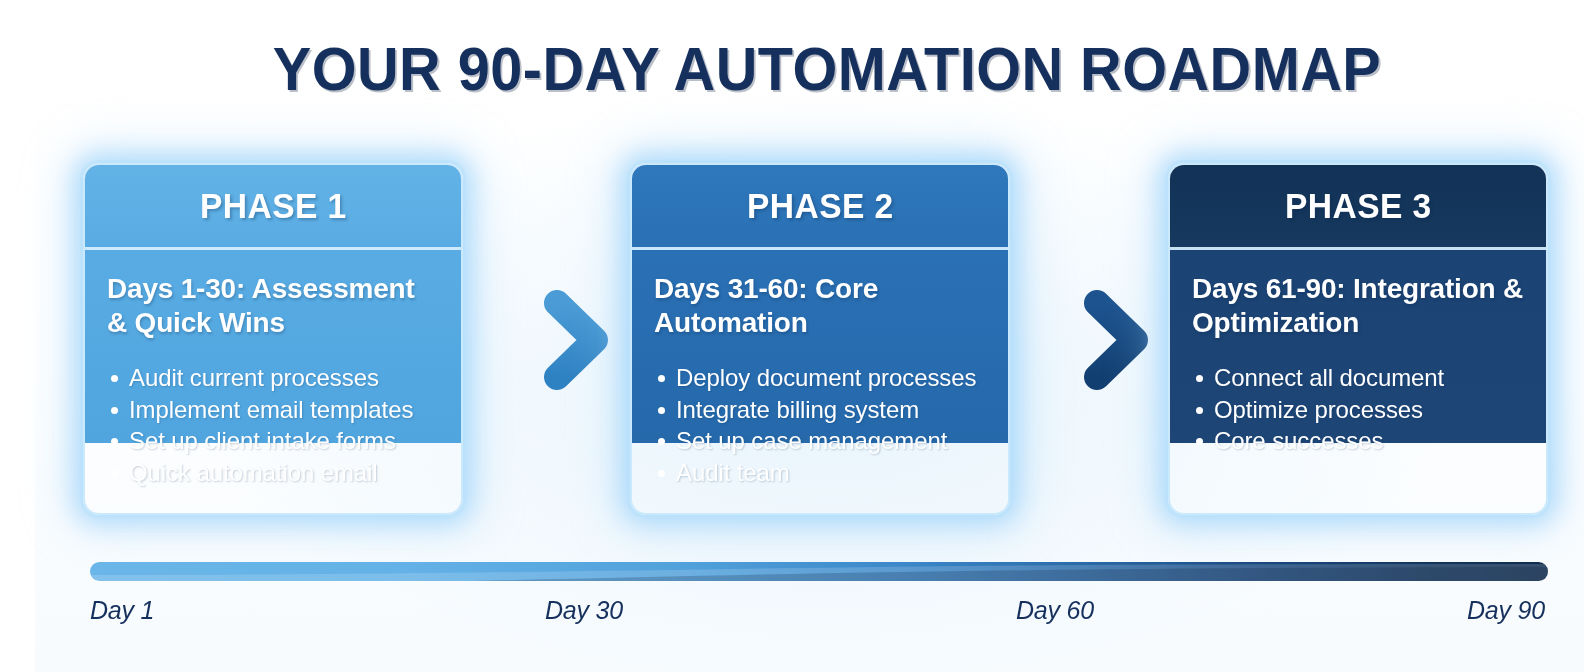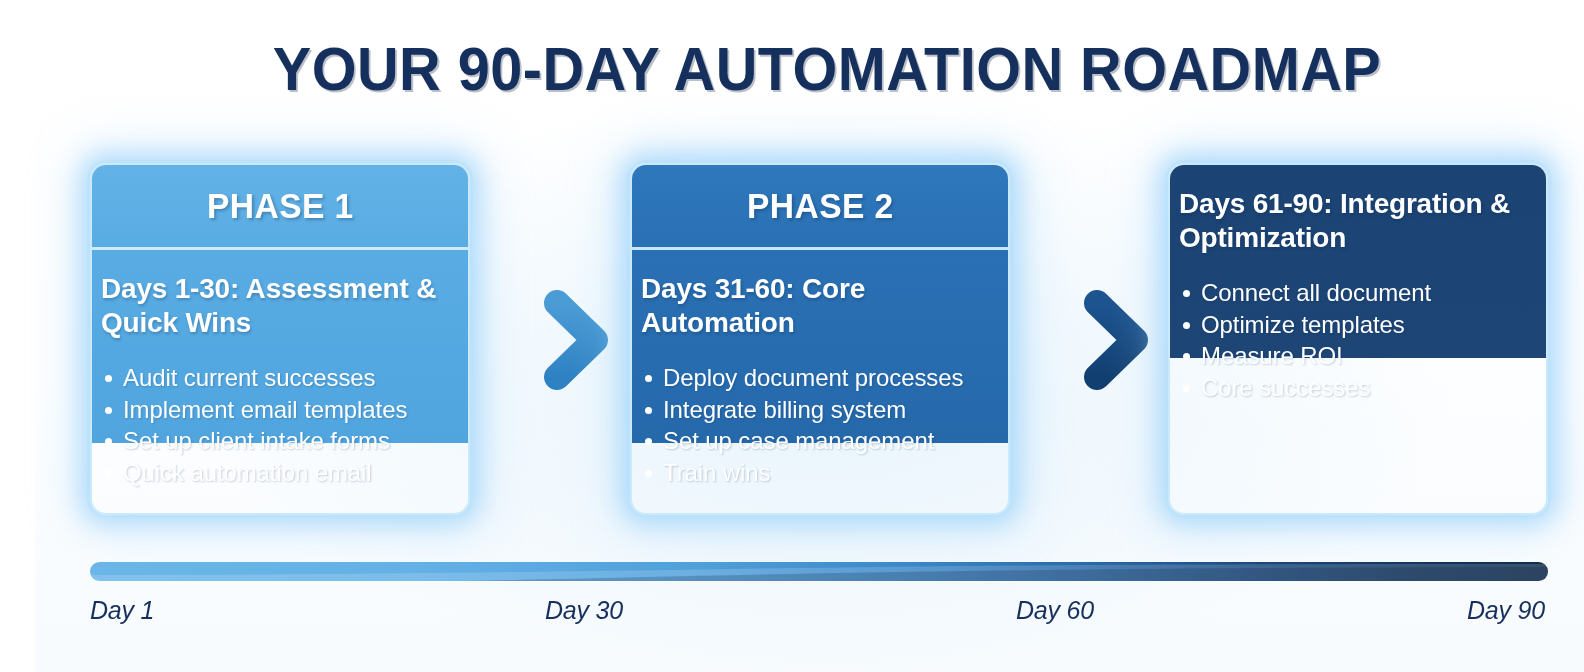--- a/index.html
+++ b/index.html
@@ -52,21 +52,21 @@
     border-bottom:3px solid rgba(215,240,255,0.92);
   }
   .card-head-label {
     font-size:35px; font-weight:bold; color:#ffffff;
     letter-spacing:0.4px;
     transform:scaleX(0.96);
     text-shadow:2px 2px 3px rgba(10,40,80,0.30);
   }
   .card-body {
     height:193px;
-    padding:22px 20px 0 9px;
+    padding:22px 20px 0 22px;
   }
   .card-sub {
     font-size:28px; font-weight:bold; color:#ffffff;
     line-height:1.22;
     letter-spacing:-0.2px;
     text-shadow:1px 2px 3px rgba(10,40,80,0.28);
   }
   .card-list {
     margin-top:22px;
     list-style:none;
@@ -84,21 +84,21 @@
   .card-list li::before {
     content:"";
     position:absolute;
     left:-18px; top:13px;
     width:7px; height:7px;
     border-radius:50%;
     background:#ffffff;
   }
 
   
-  #card-1 { left:55px; }
+  #card-1 { left:48px; }
   #card-1 .card-head { background:linear-gradient(180deg,#62b2e6 0%,#59ace3 100%); }
   #card-1 .card-body { background:linear-gradient(180deg,#59ace3 0%,#50a5df 100%); }
   
   #card-2 { left:595px; }
   #card-2 .card-head { background:linear-gradient(180deg,#2e78bb 0%,#2a70b4 100%); }
   #card-2 .card-body { background:linear-gradient(180deg,#2a70b4 0%,#2569ab 100%); }
   
   #card-3 { left:1133px; }
   #card-3 .card-head { background:linear-gradient(180deg,#123256 0%,#17395f 100%); }
   #card-3 .card-body { background:linear-gradient(180deg,#1b4373 0%,#1d4576 100%); }
@@ -141,21 +141,21 @@
 
   <div id="title">YOUR 90-DAY AUTOMATION ROADMAP</div>
 
   <div class="card" id="card-1">
     <div class="card-head">
       <span class="card-head-label">PHASE 1</span>
     </div>
     <div class="card-body">
       <div class="card-sub">Days 1-30: Assessment &amp; Quick Wins</div>
       <ul class="card-list">
-        <li>Audit current successes</li>
+        <li>Audit current processes</li>
         <li>Implement email templates</li>
         <li>Set up client intake forms</li>
         <li>Quick automation email</li>
       </ul>
     </div>
   </div>
 
   <div class="arrow" id="arrow-1">
     <svg width="120" height="115" viewBox="0 0 120 115">
       <defs>
@@ -174,47 +174,49 @@
   <div class="card" id="card-2">
     <div class="card-head">
       <span class="card-head-label">PHASE 2</span>
     </div>
     <div class="card-body">
       <div class="card-sub">Days 31-60: Core Automation</div>
       <ul class="card-list">
         <li>Deploy document processes</li>
         <li>Integrate billing system</li>
         <li>Set up case management</li>
-        <li>Train wins</li>
+        <li>Audit team</li>
       </ul>
     </div>
   </div>
 
   <div class="arrow" id="arrow-2">
     <svg width="120" height="115" viewBox="0 0 120 115">
       <defs>
         <linearGradient id="ag2" x1="0" y1="0" x2="0" y2="1">
           <stop offset="0%" stop-color="#1d5490"></stop>
           <stop offset="100%" stop-color="#123f71"></stop>
         </linearGradient>
       </defs>
       <g stroke="url(#ag2)" stroke-width="26" stroke-linecap="round" stroke-linejoin="round" fill="none">
         <line x1="-10" y1="57" x2="78" y2="57"></line>
         <polyline points="52,20 90,57 52,94"></polyline>
       </g>
     </svg>
   </div>
 
   <div class="card" id="card-3">
+    <div class="card-head">
+      <span class="card-head-label">PHASE 3</span>
+    </div>
     <div class="card-body">
       <div class="card-sub">Days 61-90: Integration &amp; Optimization</div>
       <ul class="card-list">
         <li>Connect all document</li>
-        <li>Optimize templates</li>
-        <li>Measure ROI</li>
+        <li>Optimize processes</li>
         <li>Core successes</li>
       </ul>
     </div>
   </div>
 
   <div id="timeline-wrap">
     <div id="timeline-bar">
       <svg id="timeline-wave" width="1458" height="19" viewBox="0 0 1458 19" preserveAspectRatio="none">
         <path d="M0,13 C420,13 700,4 1000,3 C1200,2 1350,2 1458,2 L1458,19 L0,19 Z" fill="rgba(255,255,255,0.16)"></path>
         <path d="M380,19 C700,12 900,6 1458,5 L1458,19 Z" fill="rgba(8,34,66,0.22)"></path>

